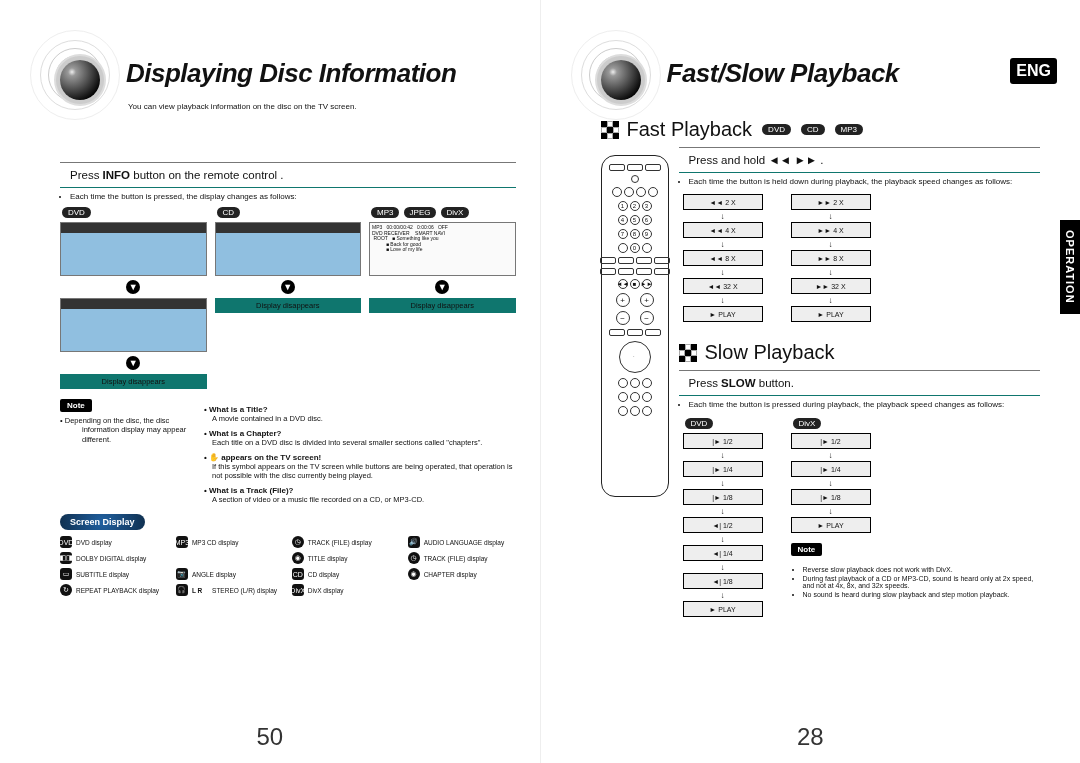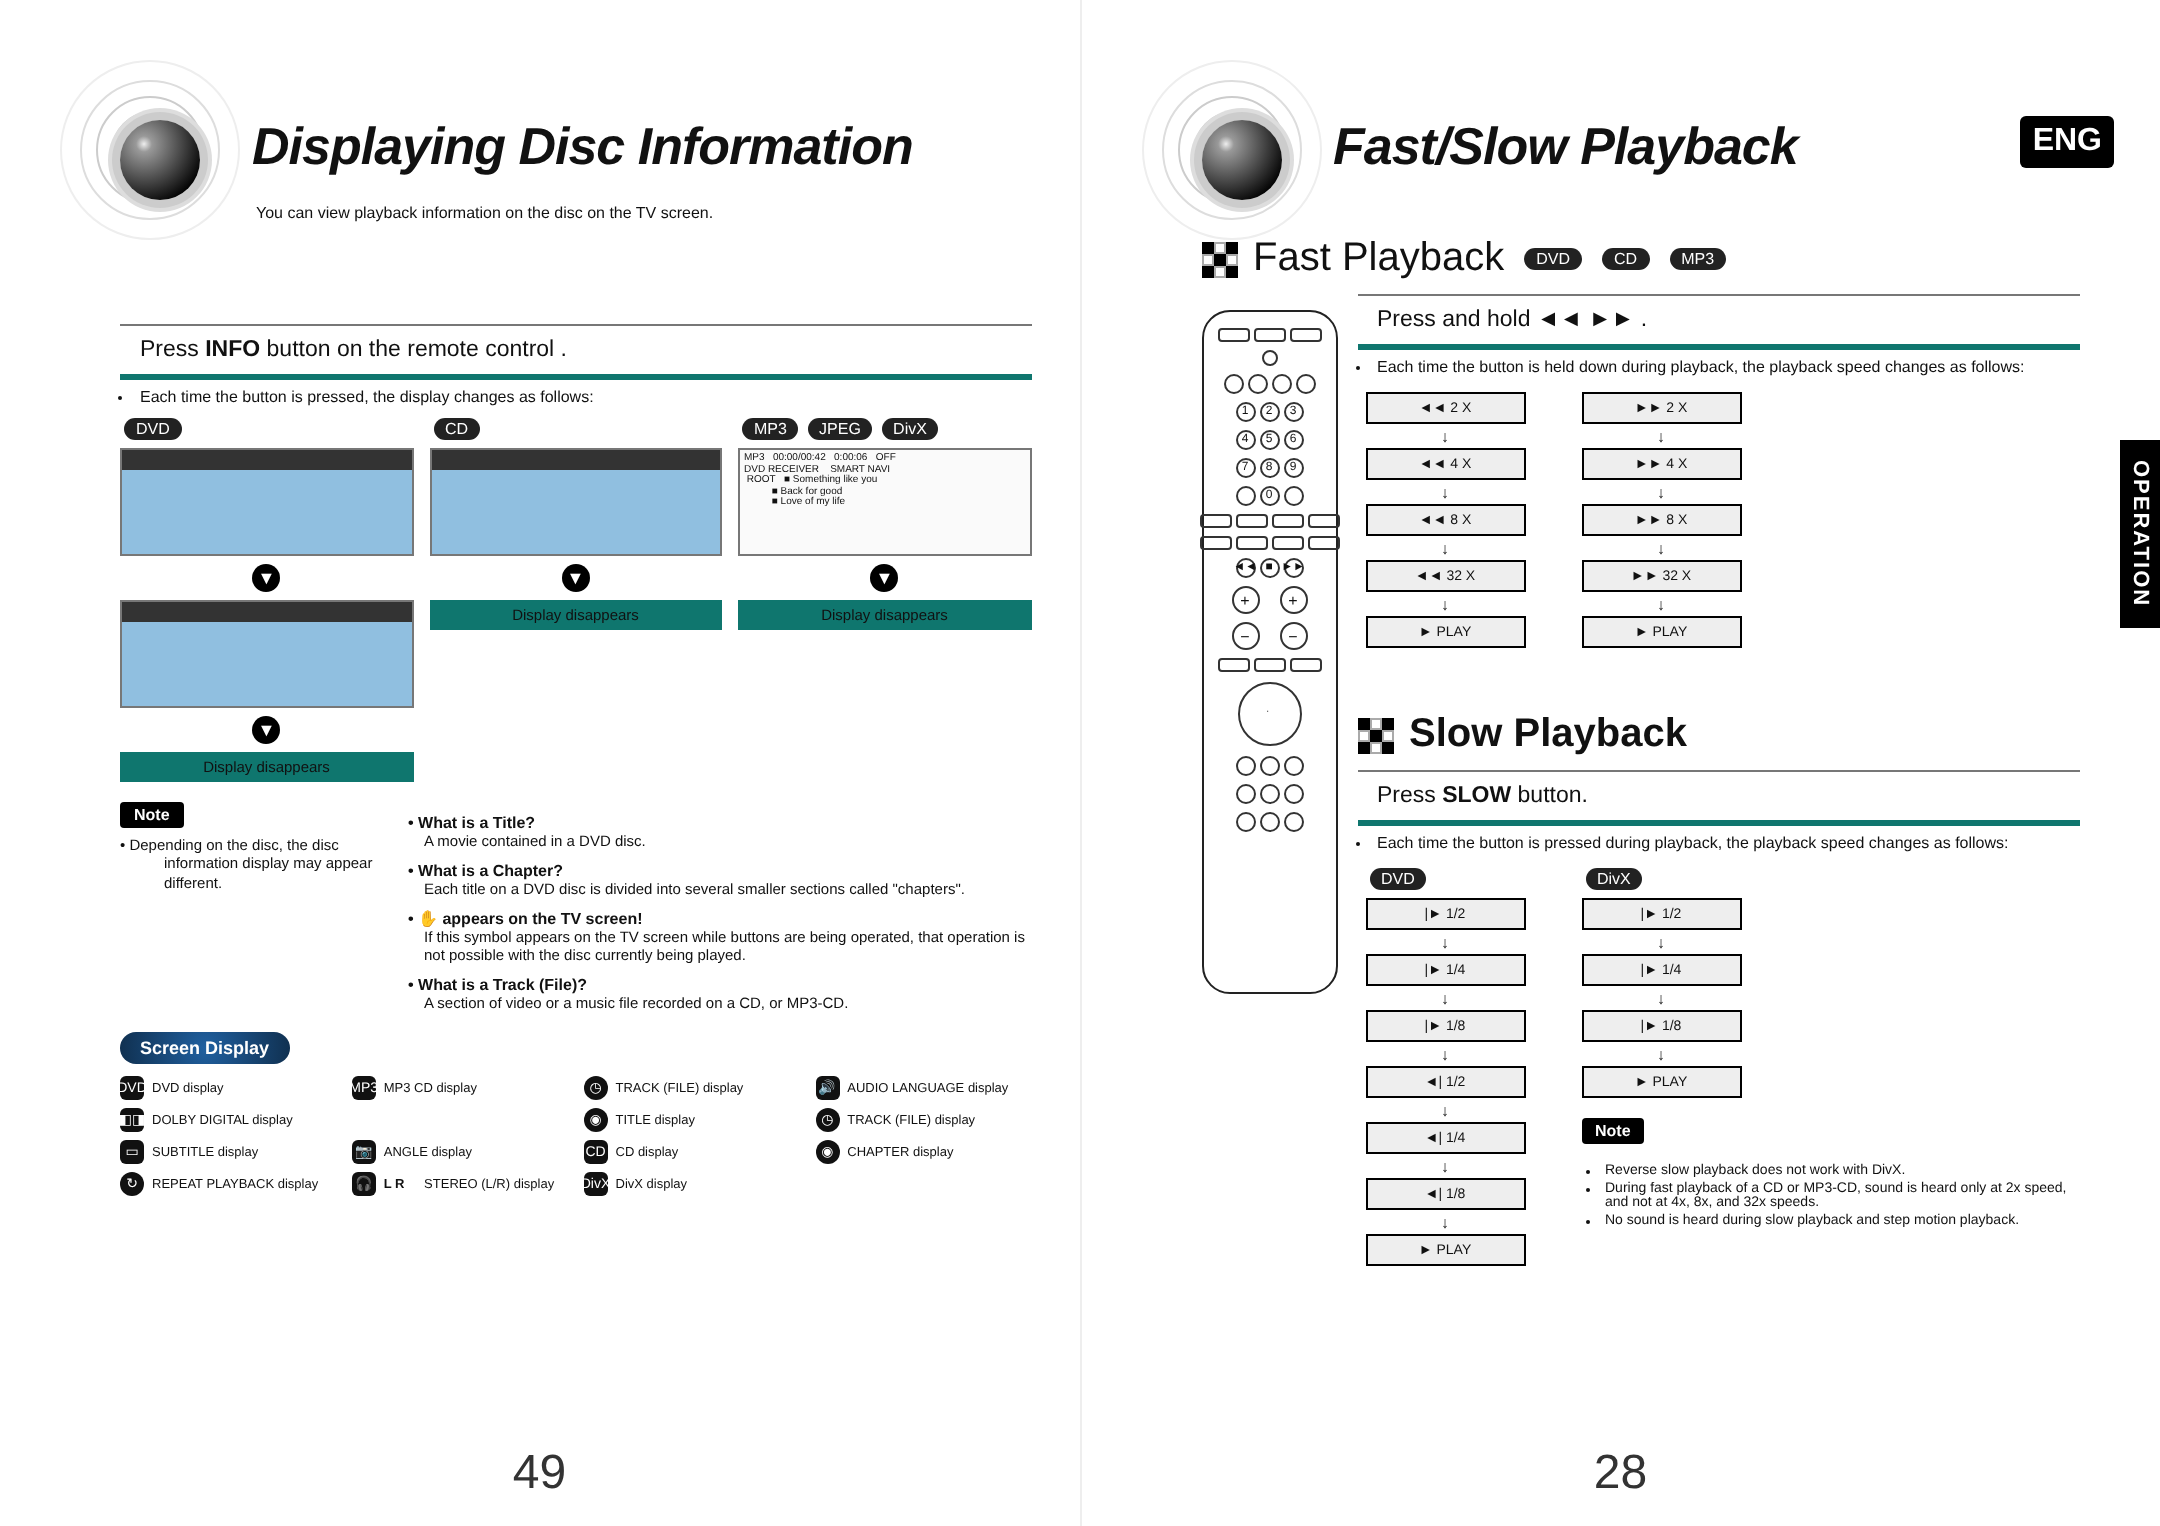--- a/index.html
+++ b/index.html
@@ -72,21 +72,21 @@
   .checker span.w { background: #fff; border: 1px solid #aaa; }
   .section-title { font-size: 20px; }
 
   .pill {
     display: inline-flex; align-items:center; justify-content:center;
     background: #222; color: #fff; border-radius: 8px;
     font-size: 8px; padding: 1px 6px; margin-left: 2px;
   }
 
   .band {
-    border-top: 1px solid #777; border-bottom: 3px solid #0f766e;
+    border-top: 1px solid #777; border-bottom: 1px solid #0f766e;
     padding: 6px 10px; font-size: 11.5px;
   }
   .subtext { font-size: 8px; padding: 4px 10px 2px 10px; }
   .subtext li::marker{font-size:8px;}
 
   .left-content { position:absolute; top:162px; left:60px; right:24px; }
 
   
   .shot-row { display:flex; gap:8px; margin-top:4px; }
   .shot-col { flex:1; font-size:7.5px; }
@@ -283,21 +283,21 @@
             </div>
           <div class="item"><span class="glyph">🎧</span><b>L R</b>&nbsp;<span>STEREO (L/R) display</span></div>
           <div class="item">
               <span class="glyph">DivX</span>
               <span>DivX display</span>
             </div>
         </div>
       </div>
     </div>
 
-    <div class="page-num left">49</div>
+    <div class="page-num left">50</div>
   </div>
 
   <div class="page">
     <div class="speaker">
       <div class="ring"></div>
         <div class="ring ring2"></div>
         <div class="ring ring3"></div>
         <div class="ring ring4"></div>
       <div class="cone"></div>
     </div>
@@ -438,21 +438,21 @@
               <div class="flow-box">►► 4 X</div>
                 <div class="flow-arrow">↓</div>
               <div class="flow-box">►► 8 X</div>
                 <div class="flow-arrow">↓</div>
               <div class="flow-box">►► 32 X</div>
                 <div class="flow-arrow">↓</div>
               <div class="flow-box">► PLAY</div>
             </div>
           </div>
 
-          <div class="section-head" style="margin-top:32px;font-weight:bold;">
+          <div class="section-head" style="margin-top:19px;">
             <div class="checker">
                 <span></span>
                 <span class="w"></span>
                 <span></span>
                 <span class="w"></span>
                 <span></span>
                 <span class="w"></span>
                 <span></span>
                 <span class="w"></span>
                 <span></span>

